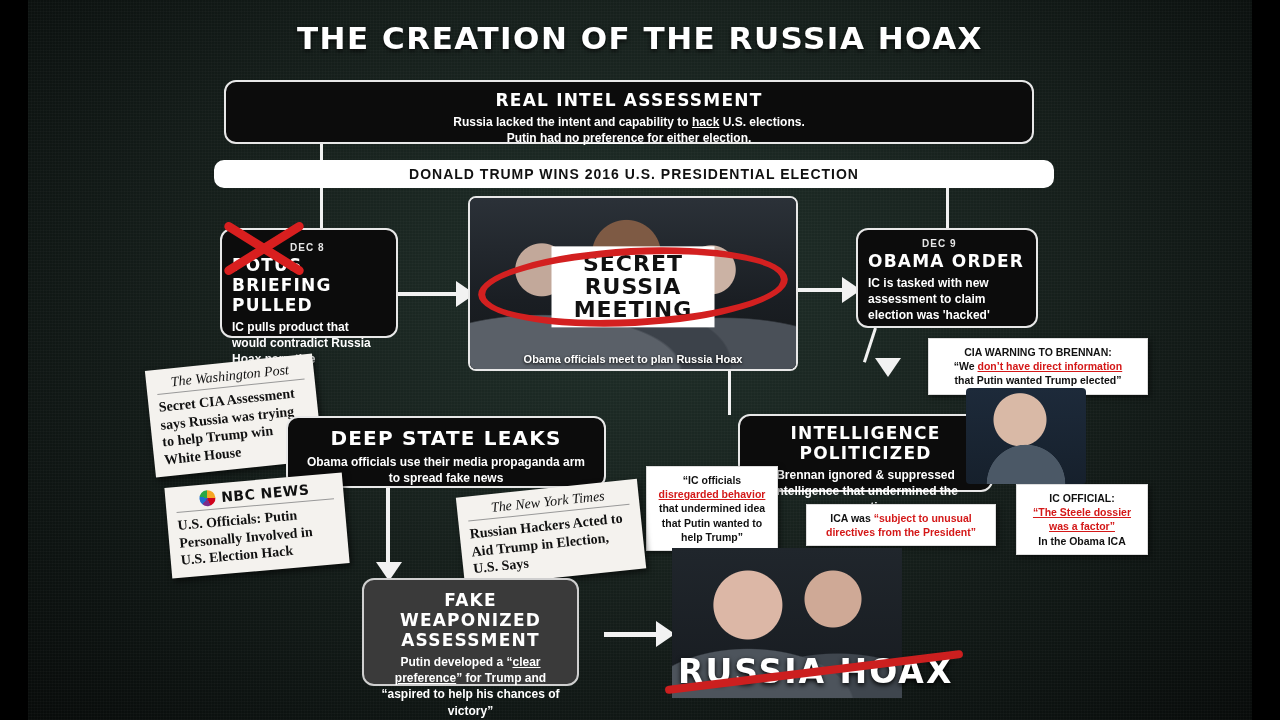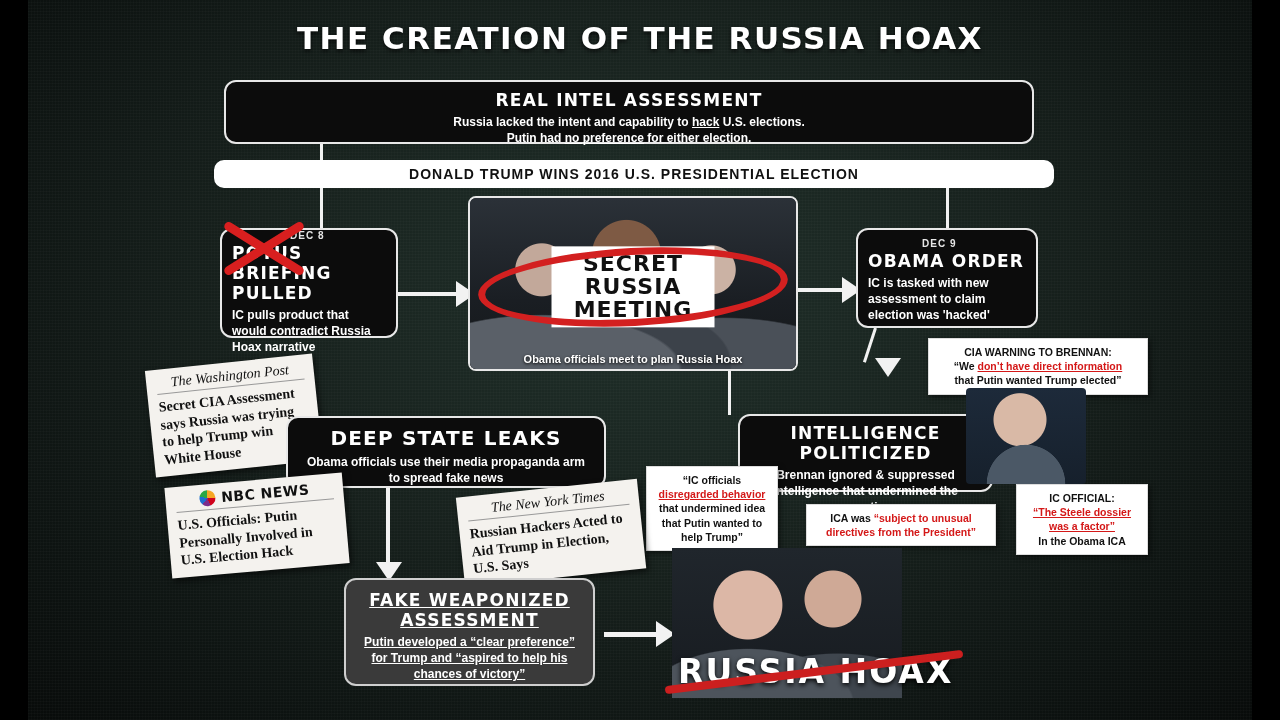--- a/index.html
+++ b/index.html
@@ -248,21 +248,21 @@
 
     <div class="line" style="left:292px; top:144px; width:3px; height:18px;"></div>
 
     <div class="node box-white" style="left:186px; top:160px; width:840px; height:28px; font-size:14px; display:flex; align-items:center; justify-content:center;">
       <span>DONALD TRUMP WINS 2016 U.S. PRESIDENTIAL ELECTION</span>
     </div>
 
     <div class="line" style="left:292px; top:188px; width:3px; height:42px;"></div>
     <div class="line" style="left:918px; top:188px; width:3px; height:42px;"></div>
 
-    <div class="node box-dark" style="left:192px; top:228px; width:178px; height:110px; text-align:left; padding:0 10px;">
+    <div class="node box-dark" style="left:192px; top:228px; width:178px; height:110px; text-align:left; padding:12px 10px;">
       <div class="datetag" style="margin-left:58px;">DEC 8</div>
       <div class="hdr" style="margin-top:2px;">POTUS BRIEFING PULLED</div>
       <div class="sub">IC pulls product that would contradict Russia Hoax narrative</div>
     </div>
     <div class="redx" style="left:190px; top:218px; width:92px; height:62px;">
       <span></span>
         <span></span>
     </div>
 
     <div class="line" style="left:370px; top:292px; width:62px; height:4px;"></div>
@@ -344,21 +344,21 @@
     </div>
 
     <div class="node clip" style="left:432px; top:488px; width:182px; transform: rotate(-6deg);">
       <div class="masthead">The New York Times</div>
       <div class="headline">Russian Hackers Acted to Aid Trump in Election, U.S. Says</div>
     </div>
 
     <div class="line" style="left:358px; top:488px; width:4px; height:80px;"></div>
     <div class="arrow down" style="left:348px; top:562px;"></div>
 
-    <div class="node box-grey" style="left:316px; top:578px; width:251px; height:108px;text-decoration:underline;">
+    <div class="node box-grey" style="left:334px; top:578px; width:217px; height:108px;">
       <div class="hdr">FAKE WEAPONIZED</div>
       <div class="hdr">ASSESSMENT</div>
       <div class="sub">
         <span>Putin developed a “</span><span class="u">clear preference</span><span>” for Trump and “aspired to help his chances of victory”</span>
       </div>
     </div>
 
     <div class="line" style="left:576px; top:632px; width:58px; height:5px;"></div>
     <div class="arrow right" style="left:628px; top:621px;"></div>
 

